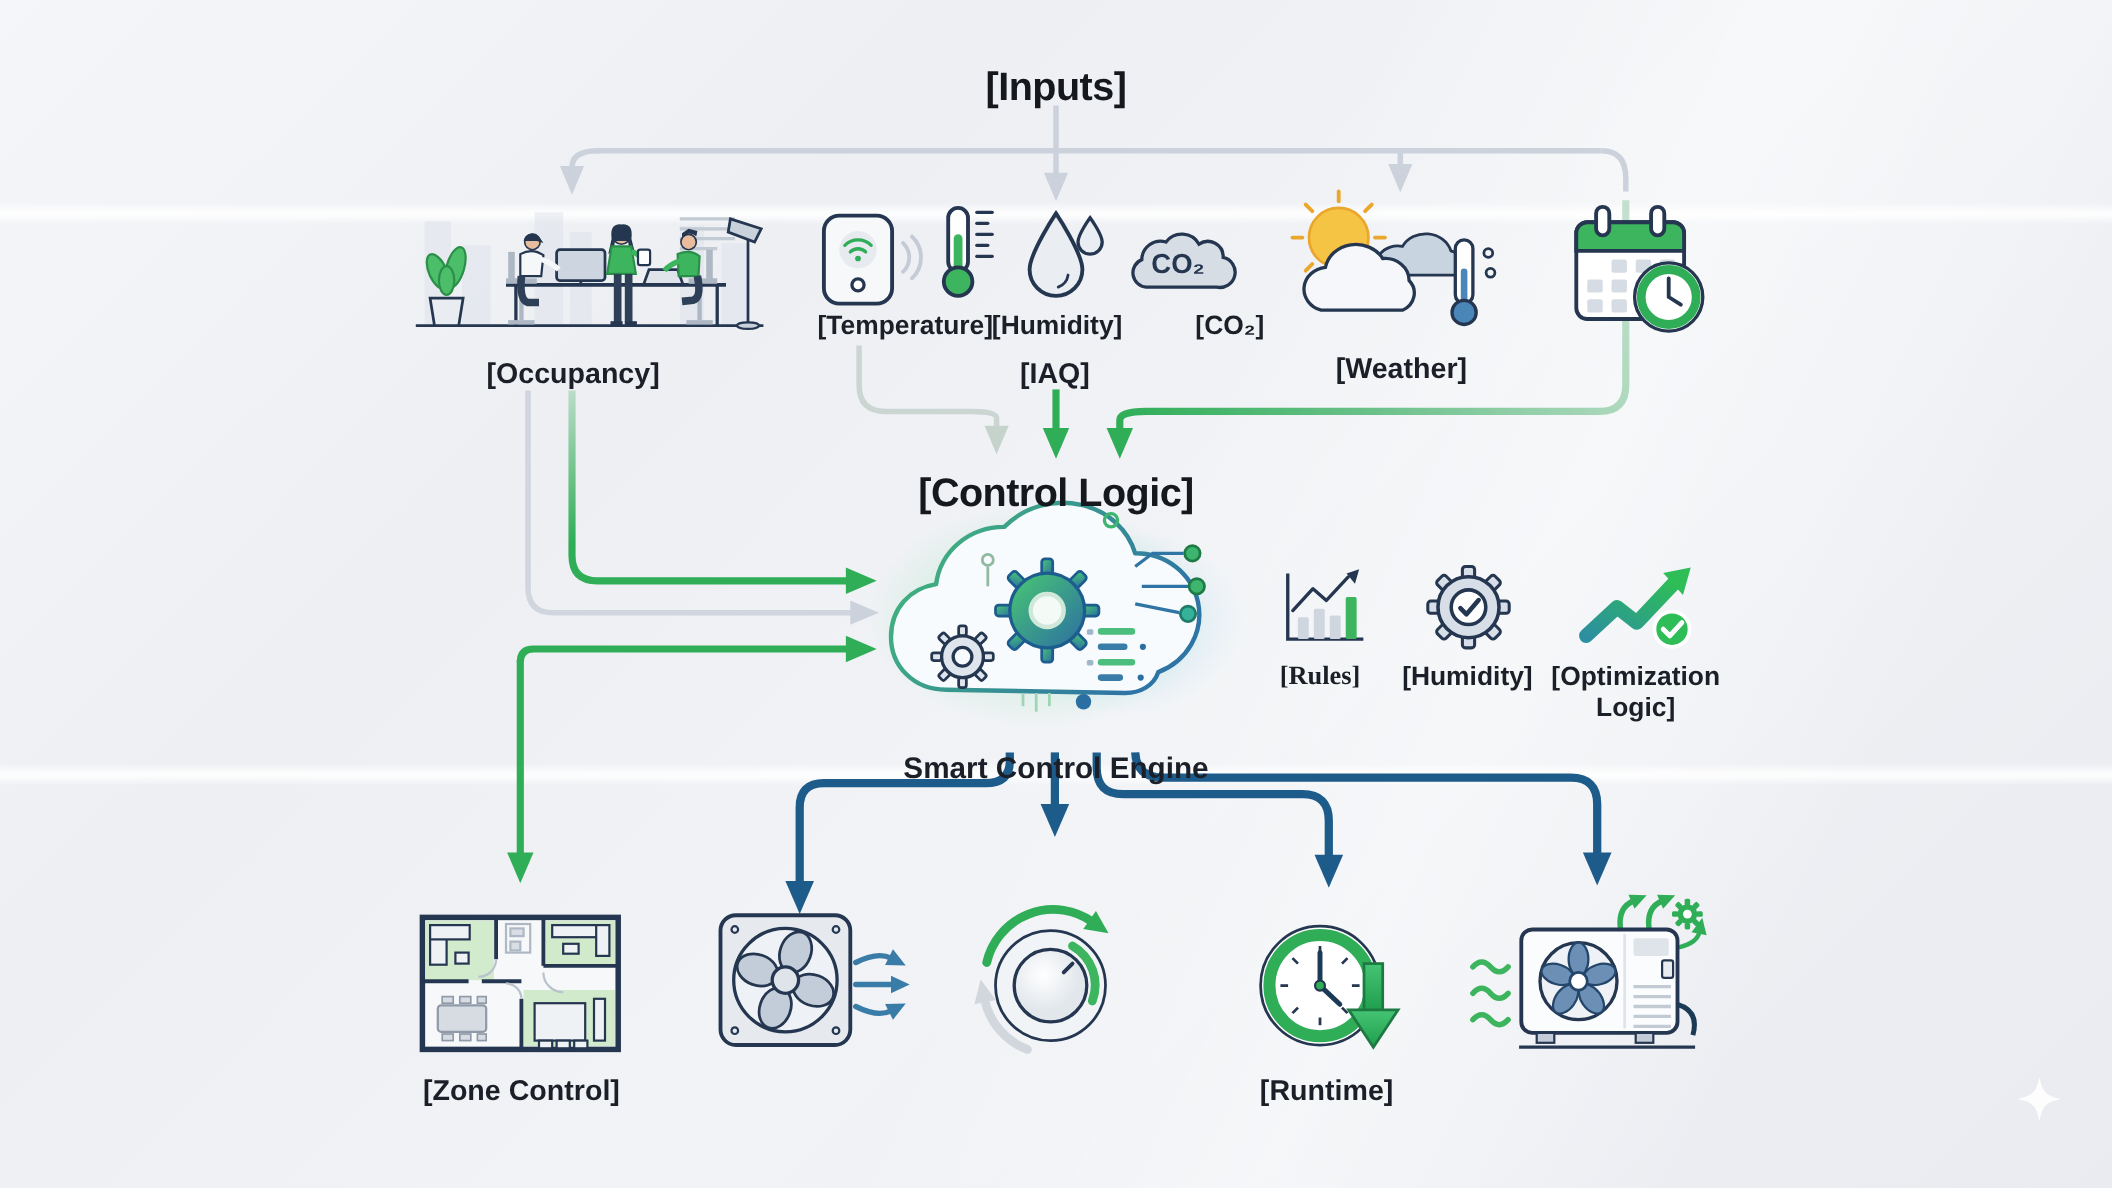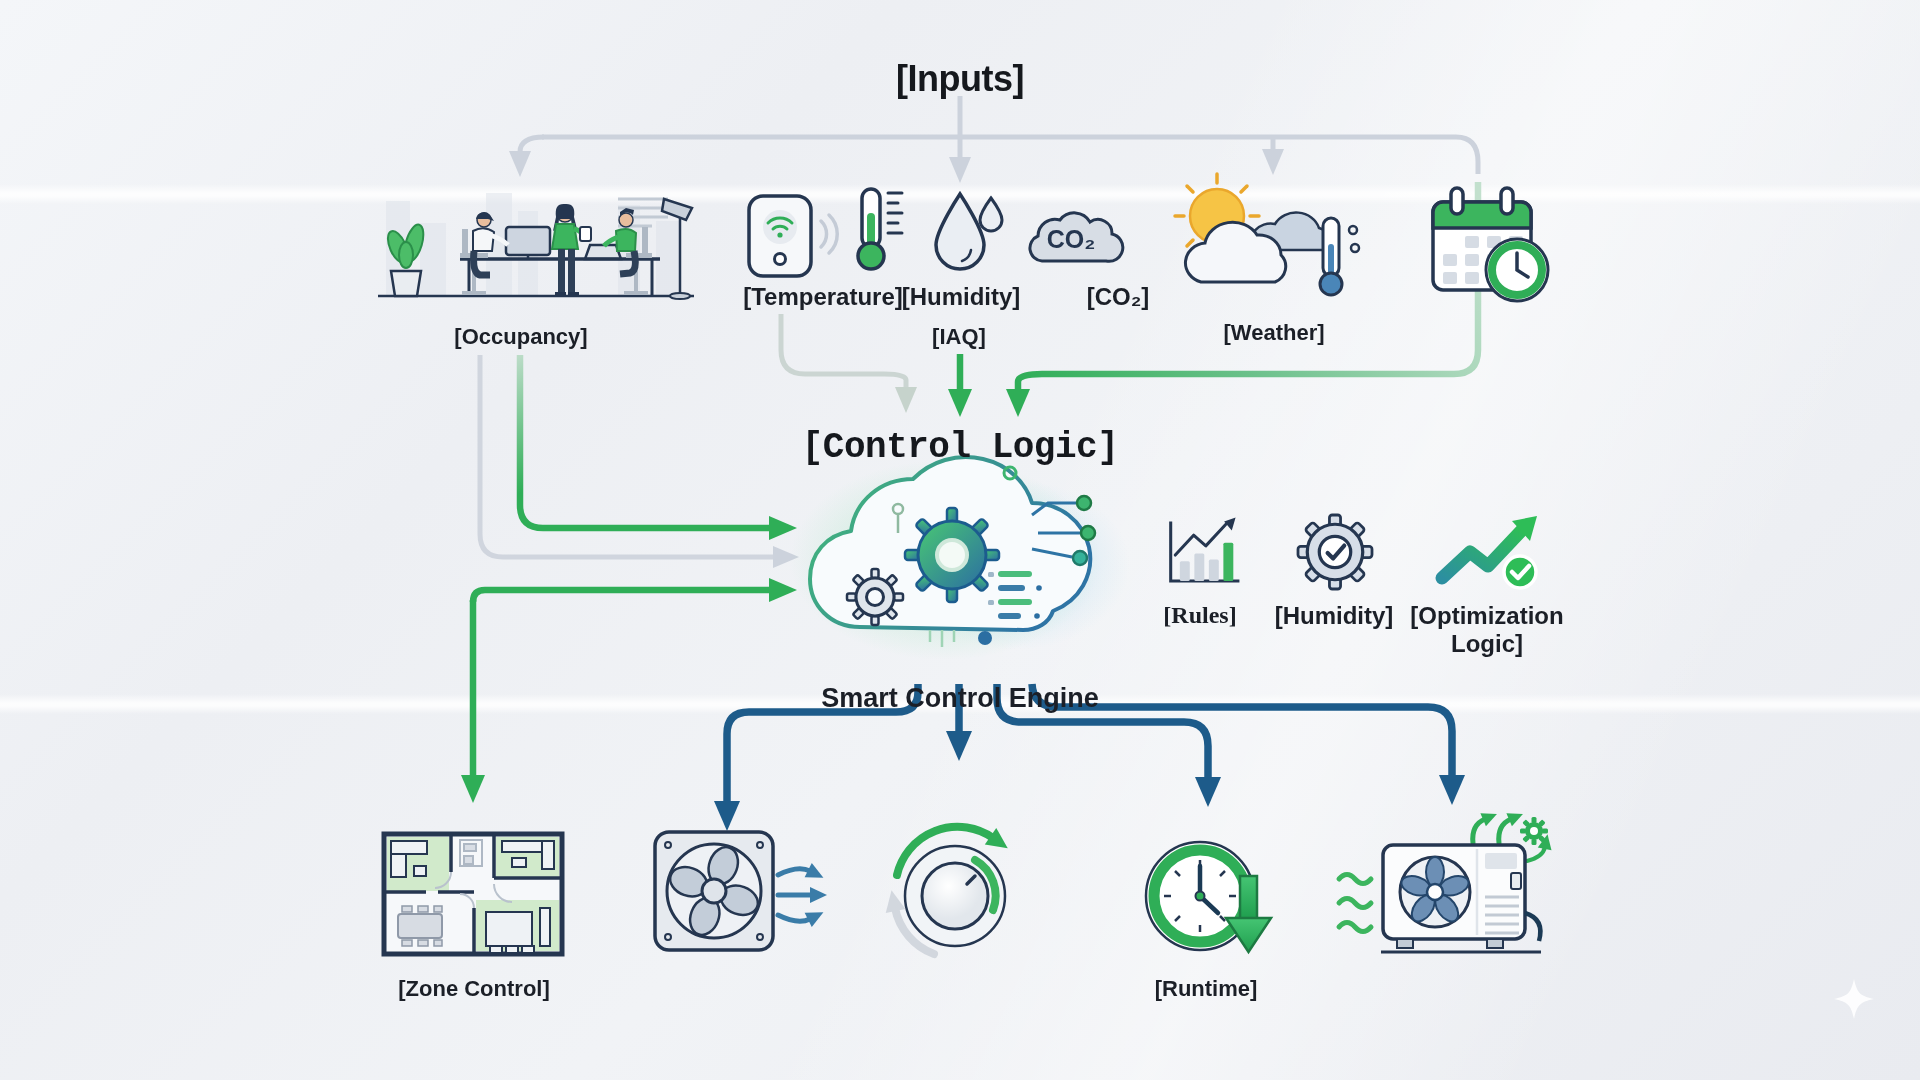--- a/index.html
+++ b/index.html
@@ -9,21 +9,21 @@
     background:linear-gradient(135deg,#f4f6f9 0%,#edeff3 30%,#f1f3f6 55%,#e9ebf0 100%);
   }
   #canvas::after{
     content:"";position:absolute;inset:0;pointer-events:none;
     background:linear-gradient(115deg,transparent 52%,rgba(255,255,255,.45) 68%,transparent 84%);
   }
   .band{position:absolute;left:0;width:100%;height:20px;pointer-events:none;
     background:linear-gradient(rgba(255,255,255,0),rgba(255,255,255,.85) 45%,rgba(255,255,255,.85) 60%,rgba(255,255,255,0));}
   .h1{position:absolute;transform:translateX(-50%);font-weight:700;font-size:36px;color:#15181d;letter-spacing:-.5px;white-space:nowrap;z-index:3;}
   .lbl{position:absolute;transform:translateX(-50%);font-weight:600;color:#1b1f27;white-space:nowrap;z-index:3;text-align:center;}
-  .f26{font-size:22px;} .f24{font-size:24px;} .f27{font-size:27px;}
+  .f26{font-size:26px;} .f24{font-size:24px;} .f27{font-size:27px;}
   .icon{position:absolute;z-index:2;}
   svg{display:block;overflow:visible;}
 </style>
 </head>
 <body>
 
 <div id="canvas">
 
   <div class="band" style="top:184px;"></div>
   <div class="band" style="top:694px;"></div>
@@ -72,21 +72,21 @@
 
     <g fill="none" stroke="#1d5b8a" stroke-width="7.5">
       <path d="M918,684 V692 Q918,712 896,712 H749 Q727,712 727,734 V802" marker-end="url(#ah-navy)"></path>
       <path d="M959,684 V732" marker-end="url(#ah-navy)"></path>
       <path d="M997,684 V698 Q997,722 1021,722 H1184 Q1208,722 1208,746 V778" marker-end="url(#ah-navy)"></path>
       <path d="M1032,684 Q1033,706 1056,707 H1428 Q1452,707 1452,731 V776" marker-end="url(#ah-navy)"></path>
     </g>
   </svg>
 
   <div class="h1" style="left:960px;top:58px;">[Inputs]</div>
-  <div class="h1" style="left:960px;top:427px;font-family:Liberation Mono, monospace;">[Control Logic]</div>
+  <div class="h1" style="left:960px;top:427px;">[Control Logic]</div>
 
   <div class="lbl f26" style="left:521px;top:324px;">[Occupancy]</div>
   <div class="lbl f24" style="left:823px;top:283px;">[Temperature]</div>
   <div class="lbl f24" style="left:961px;top:283px;">[Humidity]</div>
   <div class="lbl f24" style="left:1070px;top:283px;margin-left:48px;">[CO₂]</div>
   <div class="lbl f26" style="left:959px;top:324px;">[IAQ]</div>
   <div class="lbl f26" style="left:1274px;top:320px;">[Weather]</div>
   <div class="lbl f27" style="left:960px;top:648px;margin-top:35px;">Smart Control Engine</div>
   <div class="lbl f24" style="left:1200px;top:602px;font-family:Liberation Serif, serif;">[Rules]</div>
   <div class="lbl f24" style="left:1334px;top:602px;">[Humidity]</div>

